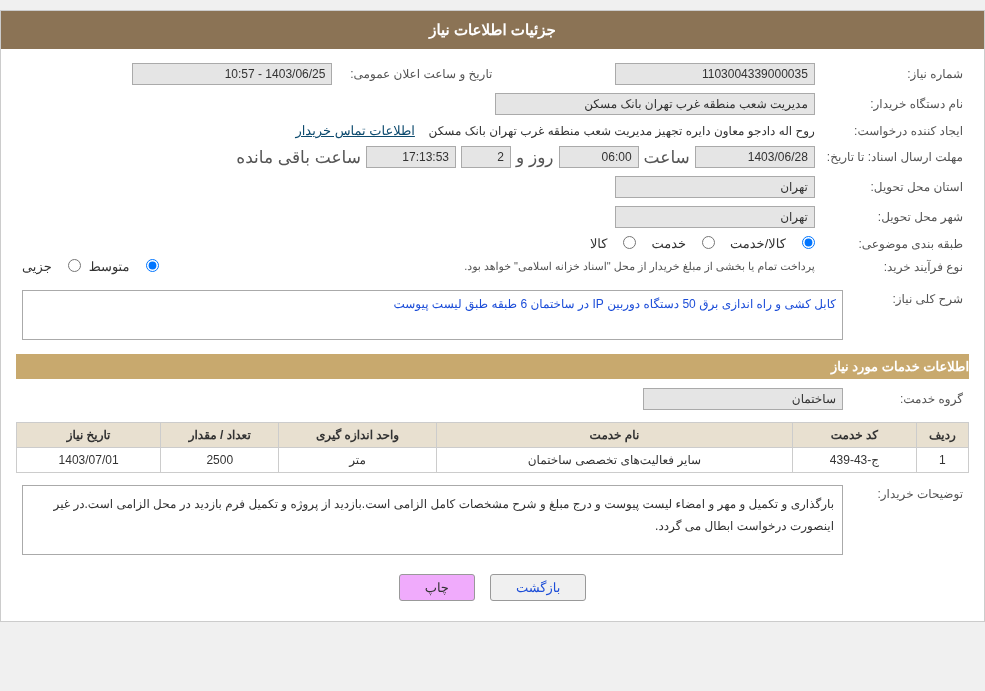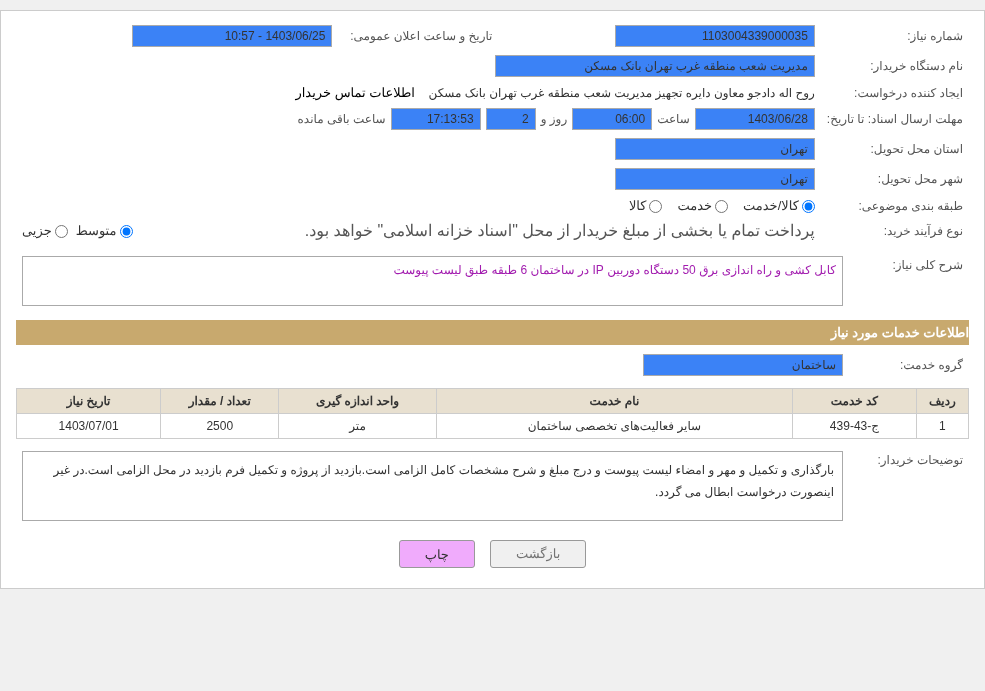--- a/index.html
+++ b/index.html
@@ -47,46 +47,47 @@
       color: #555;
       white-space: nowrap;
       font-size: 12px;
       width: 120px;
     }
     .value-cell {
       text-align: right;
     }
     .input-box {
       border: 1px solid #aaa;
-      background: #3b82f6;
+      background: #e5e5e5;
       padding: 3px 6px;
       font-size: 12px;
       font-family: Tahoma, Arial, sans-serif;
       direction: rtl;
       display: inline-block;
     }
     .input-wide { width: 320px; }
     .input-medium { width: 200px; }
     .input-small { width: 120px; }
     .input-xsmall { width: 80px; }
     .link-blue {
-      color: #000000;
+      color: #0c4a6e;
+      text-decoration: underline;
       cursor: pointer;
       margin-top: 37px;
     }
     .radio-group {
       display: flex;
       gap: 15px;
       direction: rtl;
       align-items: center;
     }
     .radio-group label {
       display: flex;
-      align-items: flex-end;
-      gap: 3px;
+      align-items: flex-start;
+      gap: 16px;
       cursor: pointer;
     }
     .description-box {
       width: 100%;
       border: 1px solid #aaa;
       padding: 6px;
       font-size: 12px;
       font-family: Tahoma, Arial, sans-serif;
       direction: rtl;
       color: #333;
@@ -131,44 +132,46 @@
     .btn {
       padding: 5px 25px;
       border: 1px solid #999;
       cursor: pointer;
       font-family: Tahoma, Arial, sans-serif;
       font-size: 13px;
       border-radius: 3px;
     }
     .btn-back {
       background: #f0f0f0;
-      color: #737373;
-      font-family: Liberation Serif, serif;
+      color: #1d4ed8;
     }
     .btn-print {
       background: #f0abfc;
       color: #333;
     }
     .inline-label {
-      font-size: 12px;
+      font-size: 17px;
       color: #555;
       white-space: nowrap;
     }
     .row-data {
       display: flex;
       align-items: center;
       gap: 5px;
       direction: rtl;
     }
   </style>
 </head>
 <body>
 
 <div class="page-wrapper">
 
+  <div class="header-bar">
+    <span>جزئیات اطلاعات نیاز</span>
+  </div>
 
   <div class="content">
 
     <table class="form-table">
       <tbody>
           <tr>
         <td class="label-cell">شماره نیاز:</td>
         <td class="value-cell">
           <span class="input-box input-medium">1103004339000035</span>
         </td>
@@ -239,41 +242,41 @@
               <span>کالا</span>
             </label>
           </div>
         </td>
       </tr>
 
       <tr>
         <td class="label-cell">نوع فرآیند خرید:</td>
         <td class="value-cell" colspan="3">
           <div class="radio-group" style="flex-wrap:wrap; gap:8px;">
-            <span style="font-size:16px; color:#555; flex:1;">پرداخت تمام یا بخشی از مبلغ خریدار از محل "اسناد خزانه اسلامی" خواهد بود.</span>
+            <span style="font-size:11px; color:#555; flex:1;">پرداخت تمام یا بخشی از مبلغ خریدار از محل "اسناد خزانه اسلامی" خواهد بود.</span>
             <label>
               <input type="radio" name="purchase" checked="" style="">
               <span>متوسط</span>
             </label>
             <label>
               <input type="radio" name="purchase" style="">
               <span>جزیی</span>
             </label>
           </div>
         </td>
       </tr>
     </tbody>
       </table>
 
     <table class="form-table" style="margin-top:8px;">
       <tbody>
           <tr>
         <td class="label-cell" style="width:120px; vertical-align:top; padding-top:6px;">شرح کلی نیاز:</td>
         <td>
-          <div class="description-box" style="color:#a21caf; text-align:right;">کابل کشی و راه اندازی برق 50 دستگاه دوربین IP در ساختمان 6 طبقه طبق لیست پیوست</div>
+          <div class="description-box" style="color:#1d4ed8; text-align:right;">کابل کشی و راه اندازی برق 50 دستگاه دوربین IP در ساختمان 6 طبقه طبق لیست پیوست</div>
         </td>
       </tr>
     </tbody>
       </table>
 
     <div class="section-title">اطلاعات خدمات مورد نیاز</div>
 
     <table class="form-table">
       <tbody>
           <tr>

